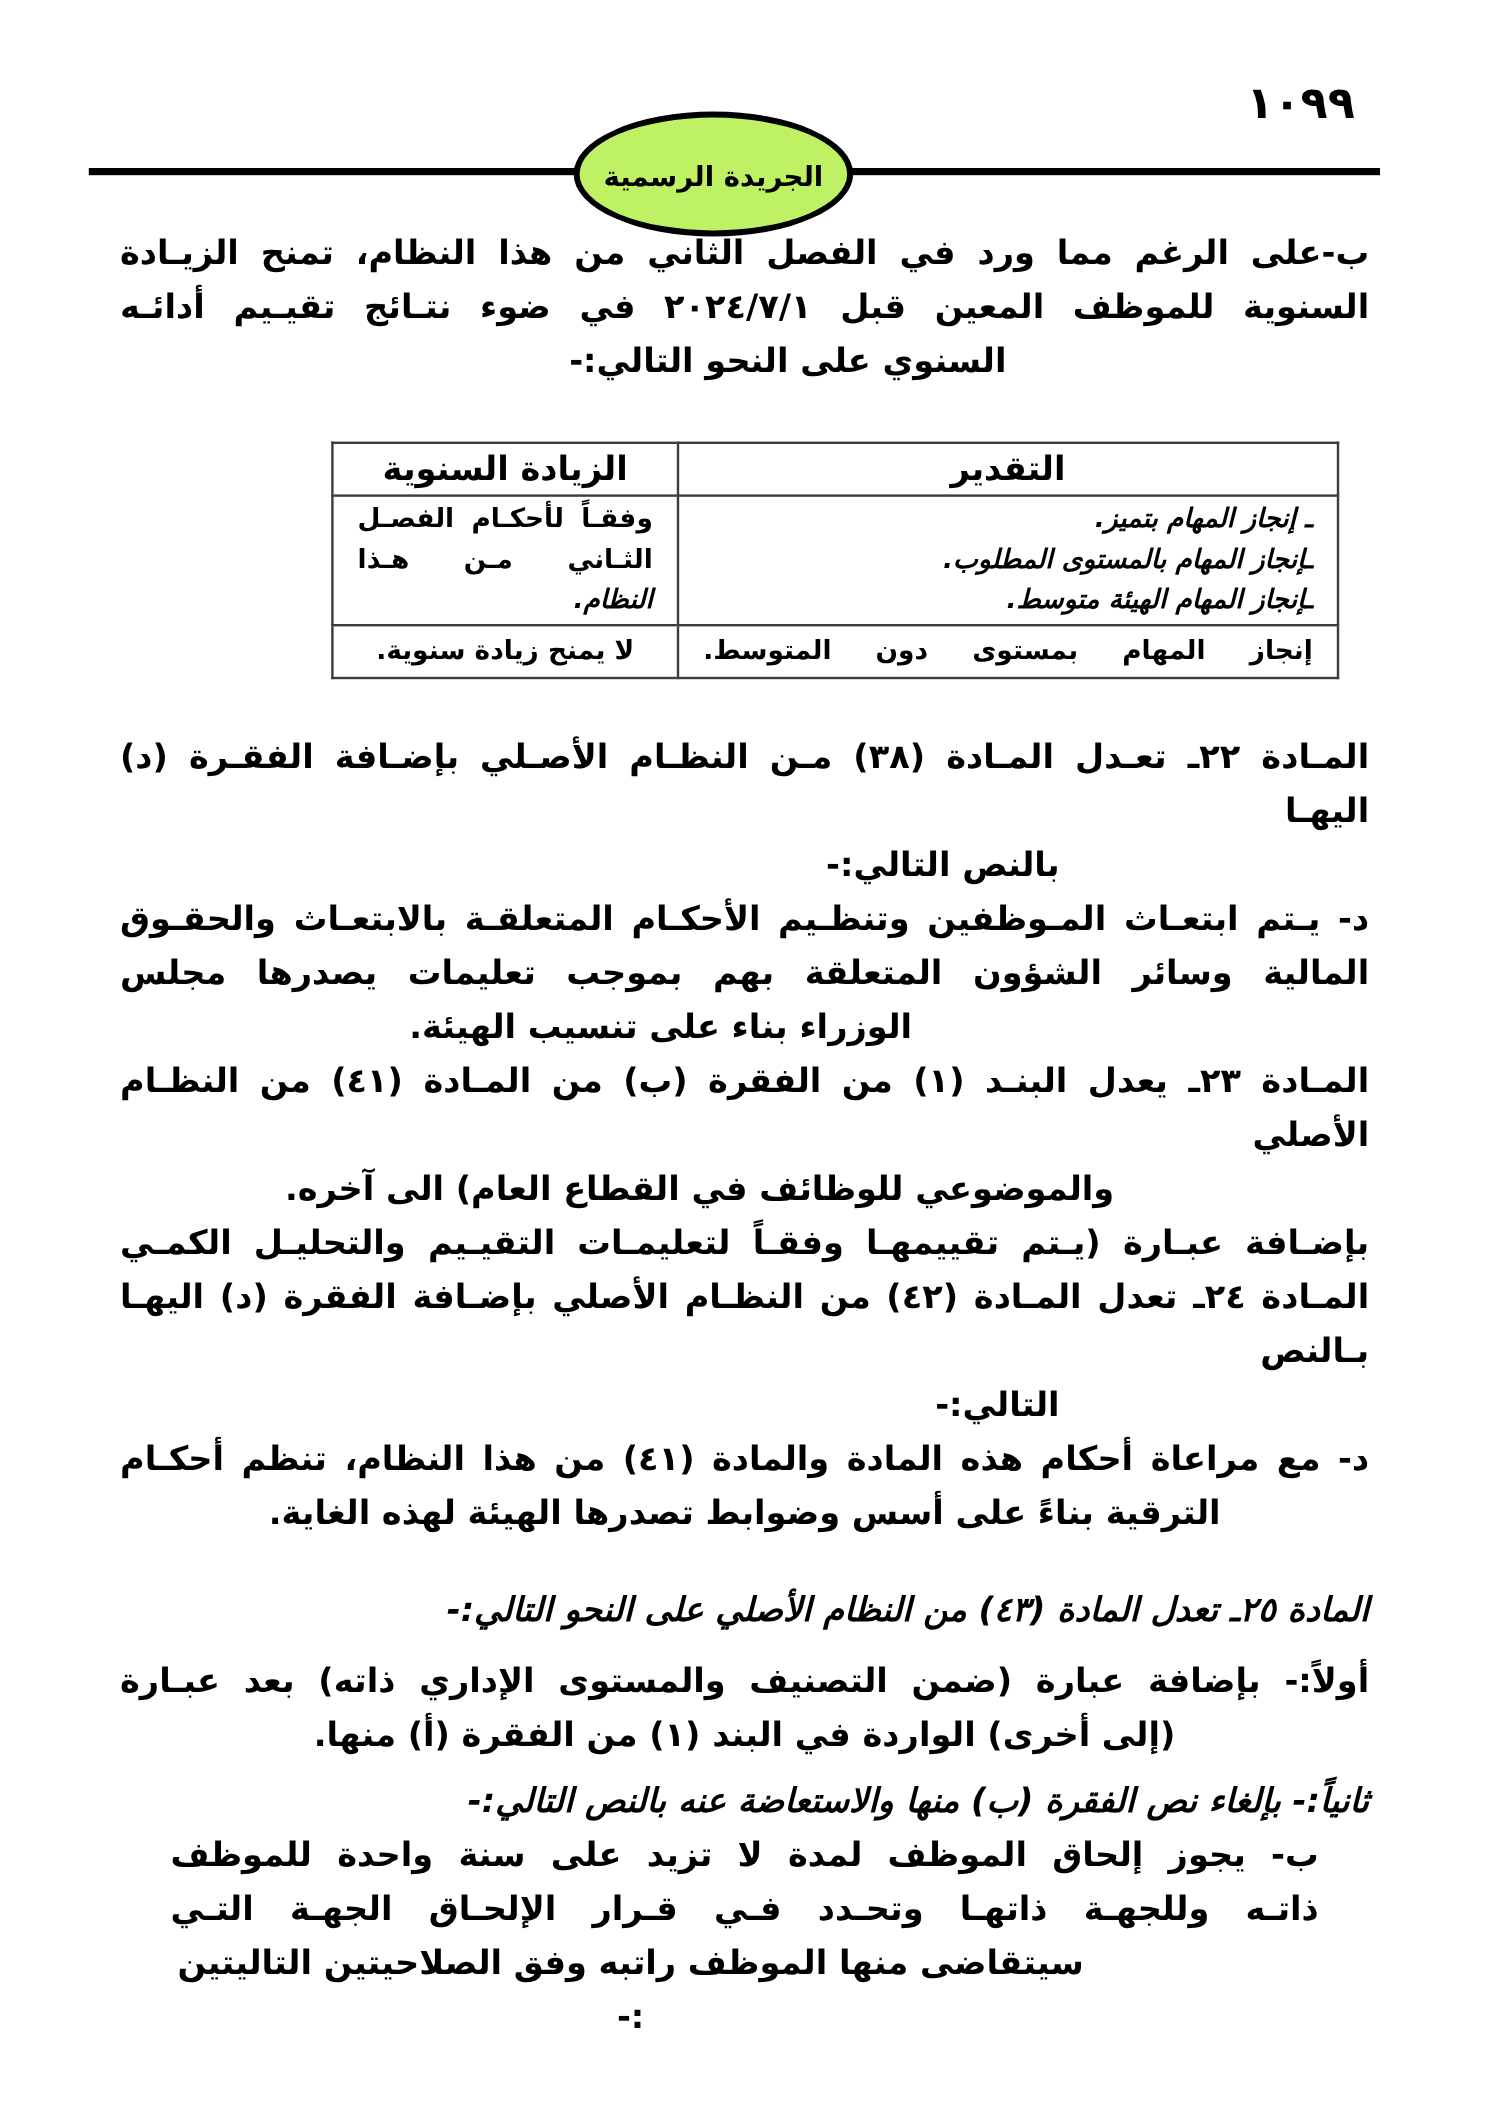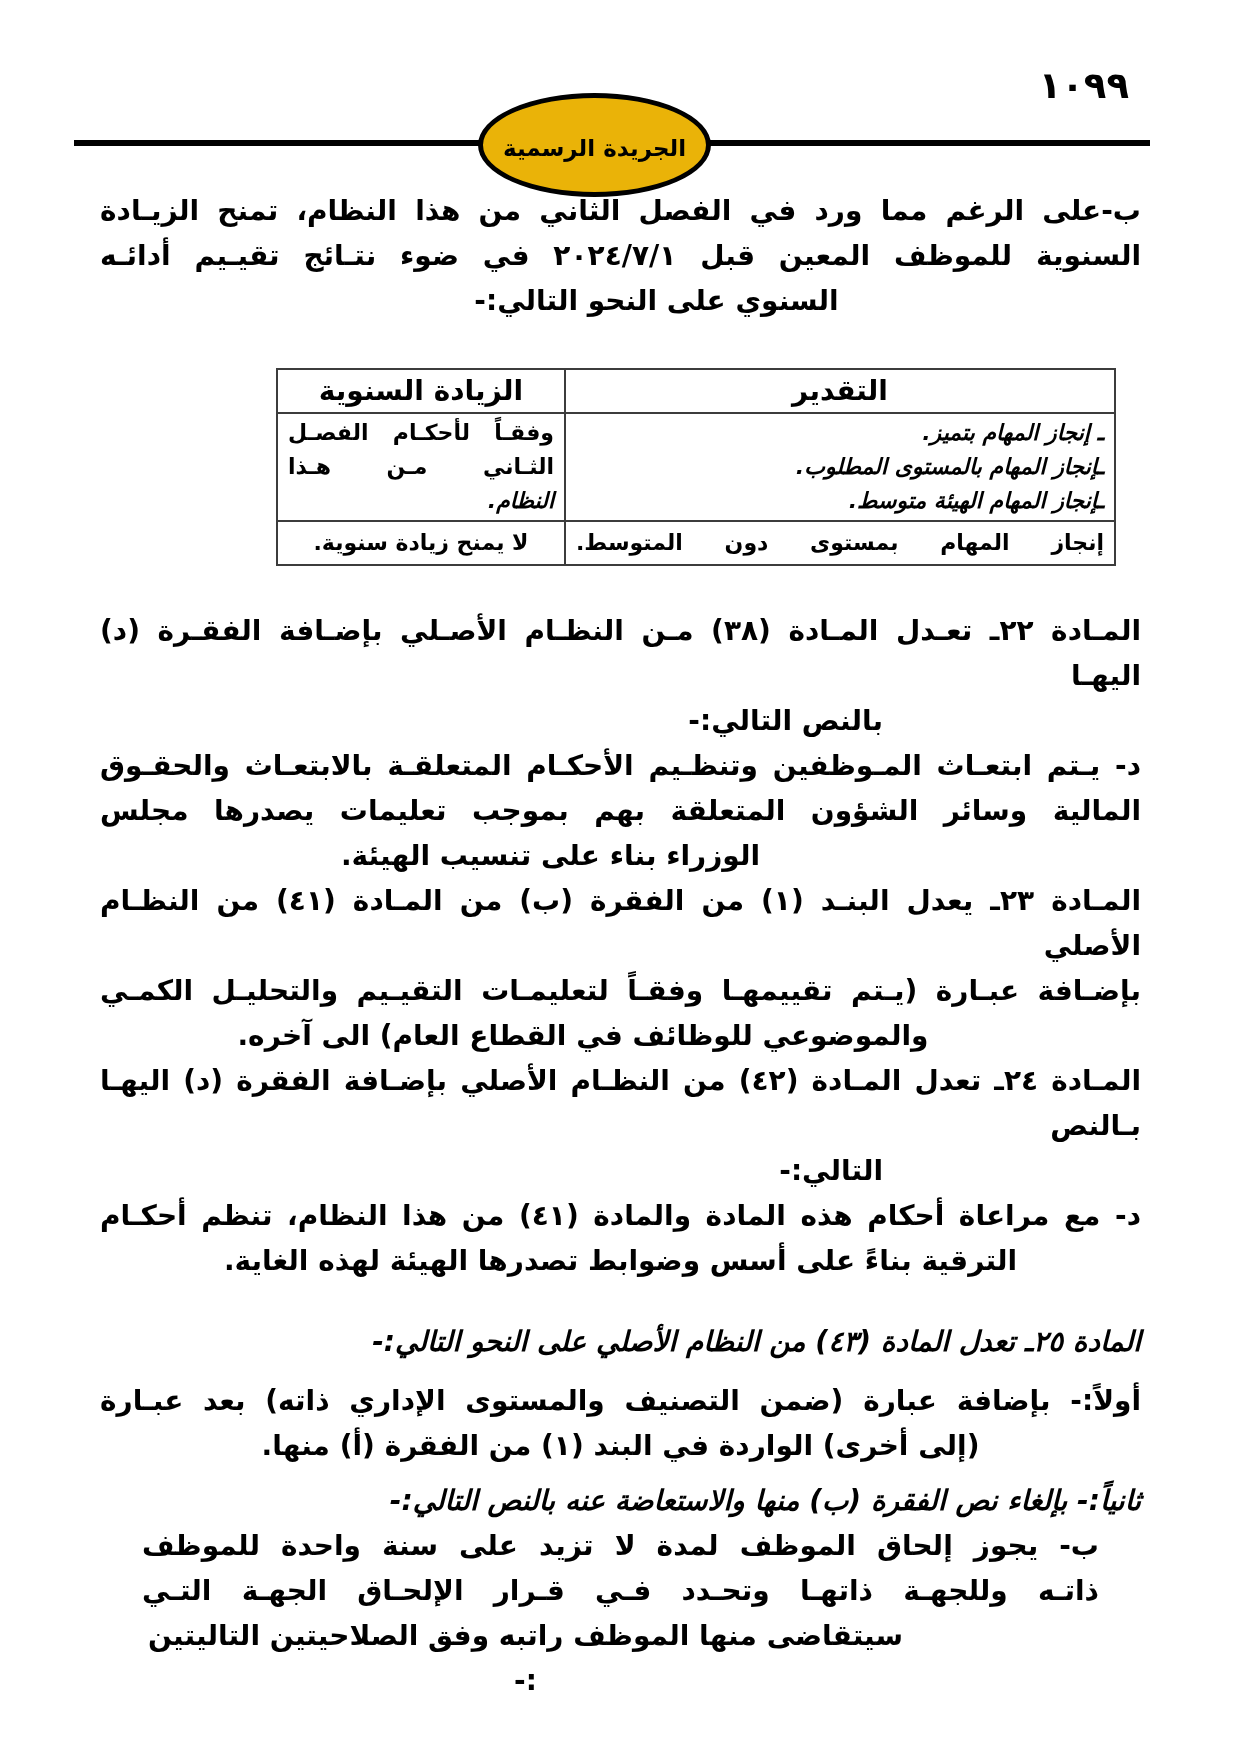--- a/index.html
+++ b/index.html
@@ -15,21 +15,21 @@
   .page-number{
     position:absolute;top:64px;right:112px;
     font-size:37px;letter-spacing:14px;direction:ltr;
   }
   .rule{
     position:absolute;top:140px;left:74px;width:1076px;height:6px;
     background:#000;
   }
   .badge{
     position:absolute;top:93px;left:478px;width:233px;height:104px;
-    background:#eab308;border:5px solid #000;border-radius:50%;
+    background:#bef264;border:5px solid #000;border-radius:50%;
     display:flex;align-items:center;justify-content:center;
     box-sizing:border-box;
   }
   .badge span{font-size:23px;padding-top:6px;}
   
   .content{
     direction:rtl;padding:0 100px;font-size:28px;
   }
   .para{margin:0;}
   .ln{line-height:45px;}
@@ -47,21 +47,21 @@
   .m-second{margin-top:10px;}
   .p-b43{padding:0 42px;}
   
   table.ratings{
     border-collapse:collapse;table-layout:fixed;
     width:838px;margin:45px 25px 0 0;
     font-size:22px;
   }
   .ratings th,.ratings td{
     border:2px solid #3c3c3c;vertical-align:top;
-    padding:2px 10px;box-sizing:border-box;
+    padding:2px 20px;box-sizing:border-box;
   }
   .ratings th{font-size:28px;text-align:center;line-height:40px;padding:1px 6px;}
   .col-rating{width:550px;}
   .col-increase{width:288px;}
   .tln{line-height:34px;}
   .fit{letter-spacing:-0.6px;}
   .cell-mid{text-align:center;line-height:38px;}
 </style>
 </head>
 <body>
@@ -120,22 +120,22 @@
   </div>
 
   <div class="para">
     <div class="ln j">د- يـتم ابتعـاث المـوظفين وتنظـيم الأحكـام المتعلقـة بالابتعـاث والحقـوق</div>
     <div class="ln j">المالية وسائر الشؤون المتعلقة بهم بموجب تعليمات يصدرها مجلس</div>
     <div class="ln cl140">الوزراء بناء على تنسيب الهيئة.</div>
   </div>
 
   <div class="para">
     <div class="ln j">المـادة ٢٣ـ يعدل البنـد (١) من الفقرة (ب) من المـادة (٤١) من النظـام الأصلي</div>
+    <div class="ln cl75">والموضوعي للوظائف في القطاع العام) الى آخره.</div>
     <div class="ln j">بإضـافة عبـارة (يـتم تقييمهـا وفقـاً لتعليمـات التقيـيم والتحليـل الكمـي</div>
-    <div class="ln cl75">والموضوعي للوظائف في القطاع العام) الى آخره.</div>
   </div>
 
   <div class="para">
     <div class="ln j">المـادة ٢٤ـ تعدل المـادة (٤٢) من النظـام الأصلي بإضـافة الفقرة (د) اليهـا بـالنص</div>
     <div class="ln short-right">التالي:-</div>
   </div>
 
   <div class="para">
     <div class="ln j">د- مع مراعاة أحكام هذه المادة والمادة (٤١) من هذا النظام، تنظم أحكـام</div>
     <div class="ln c">الترقية بناءً على أسس وضوابط تصدرها الهيئة لهذه الغاية.</div>

